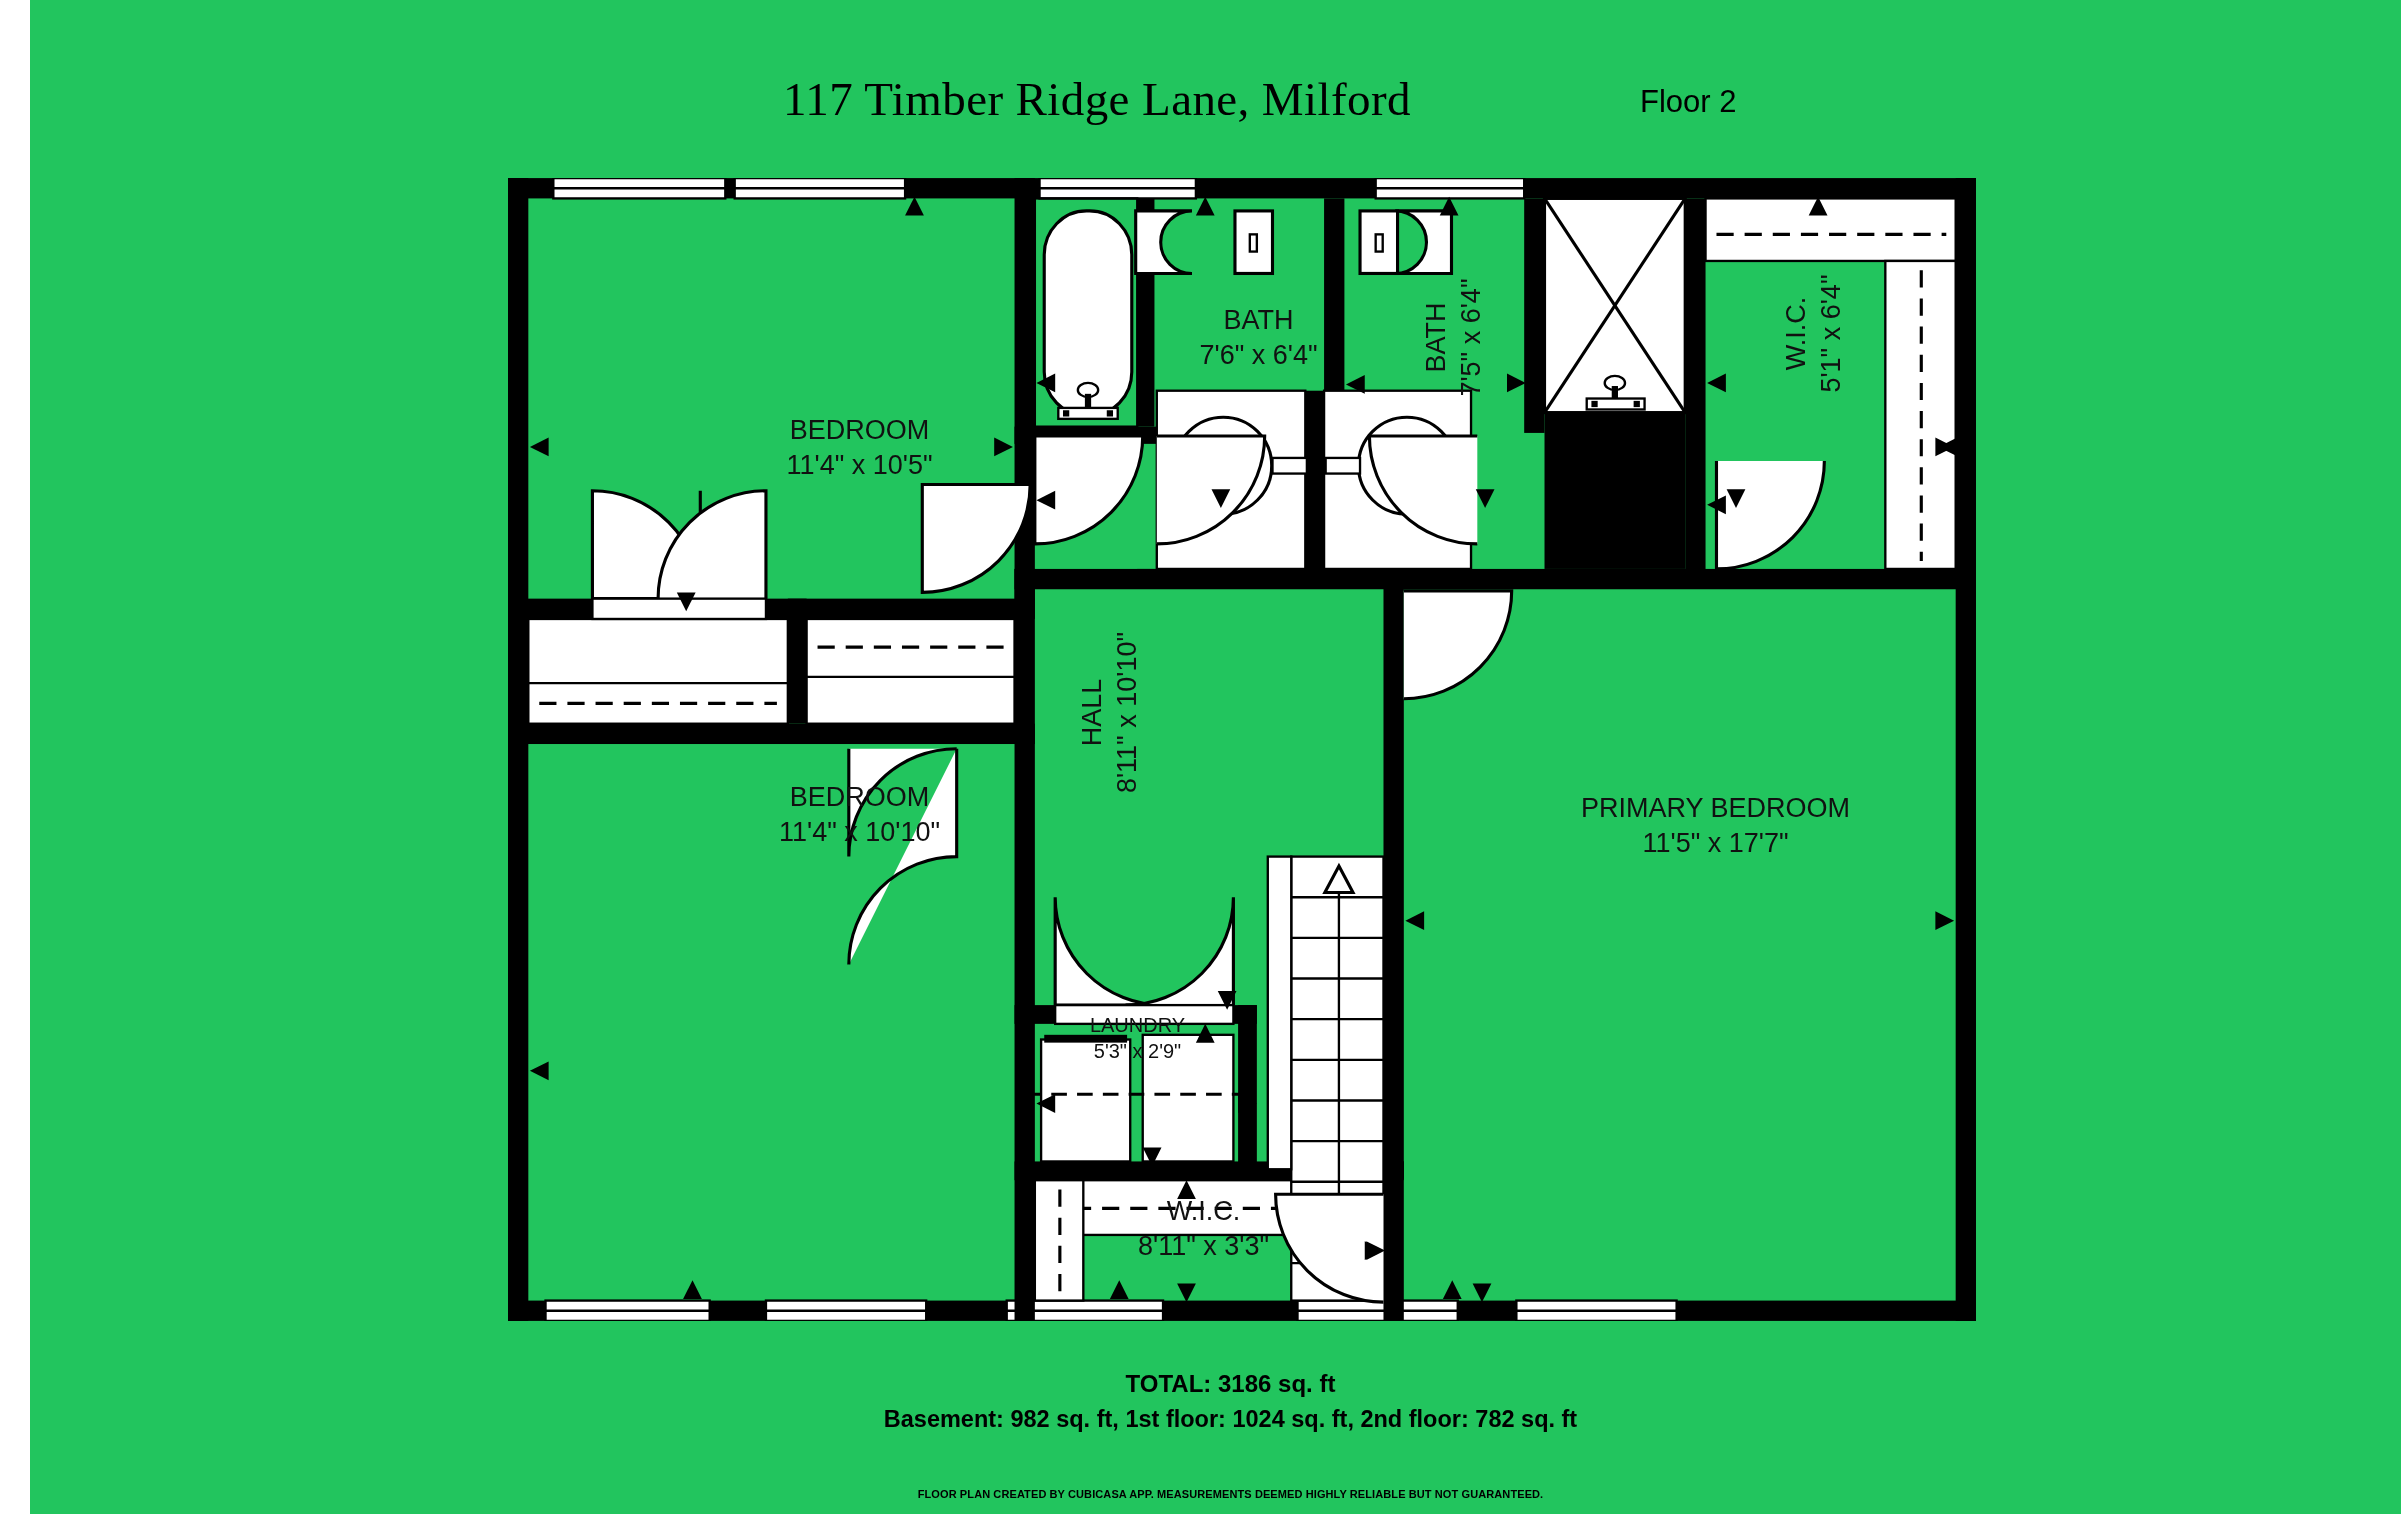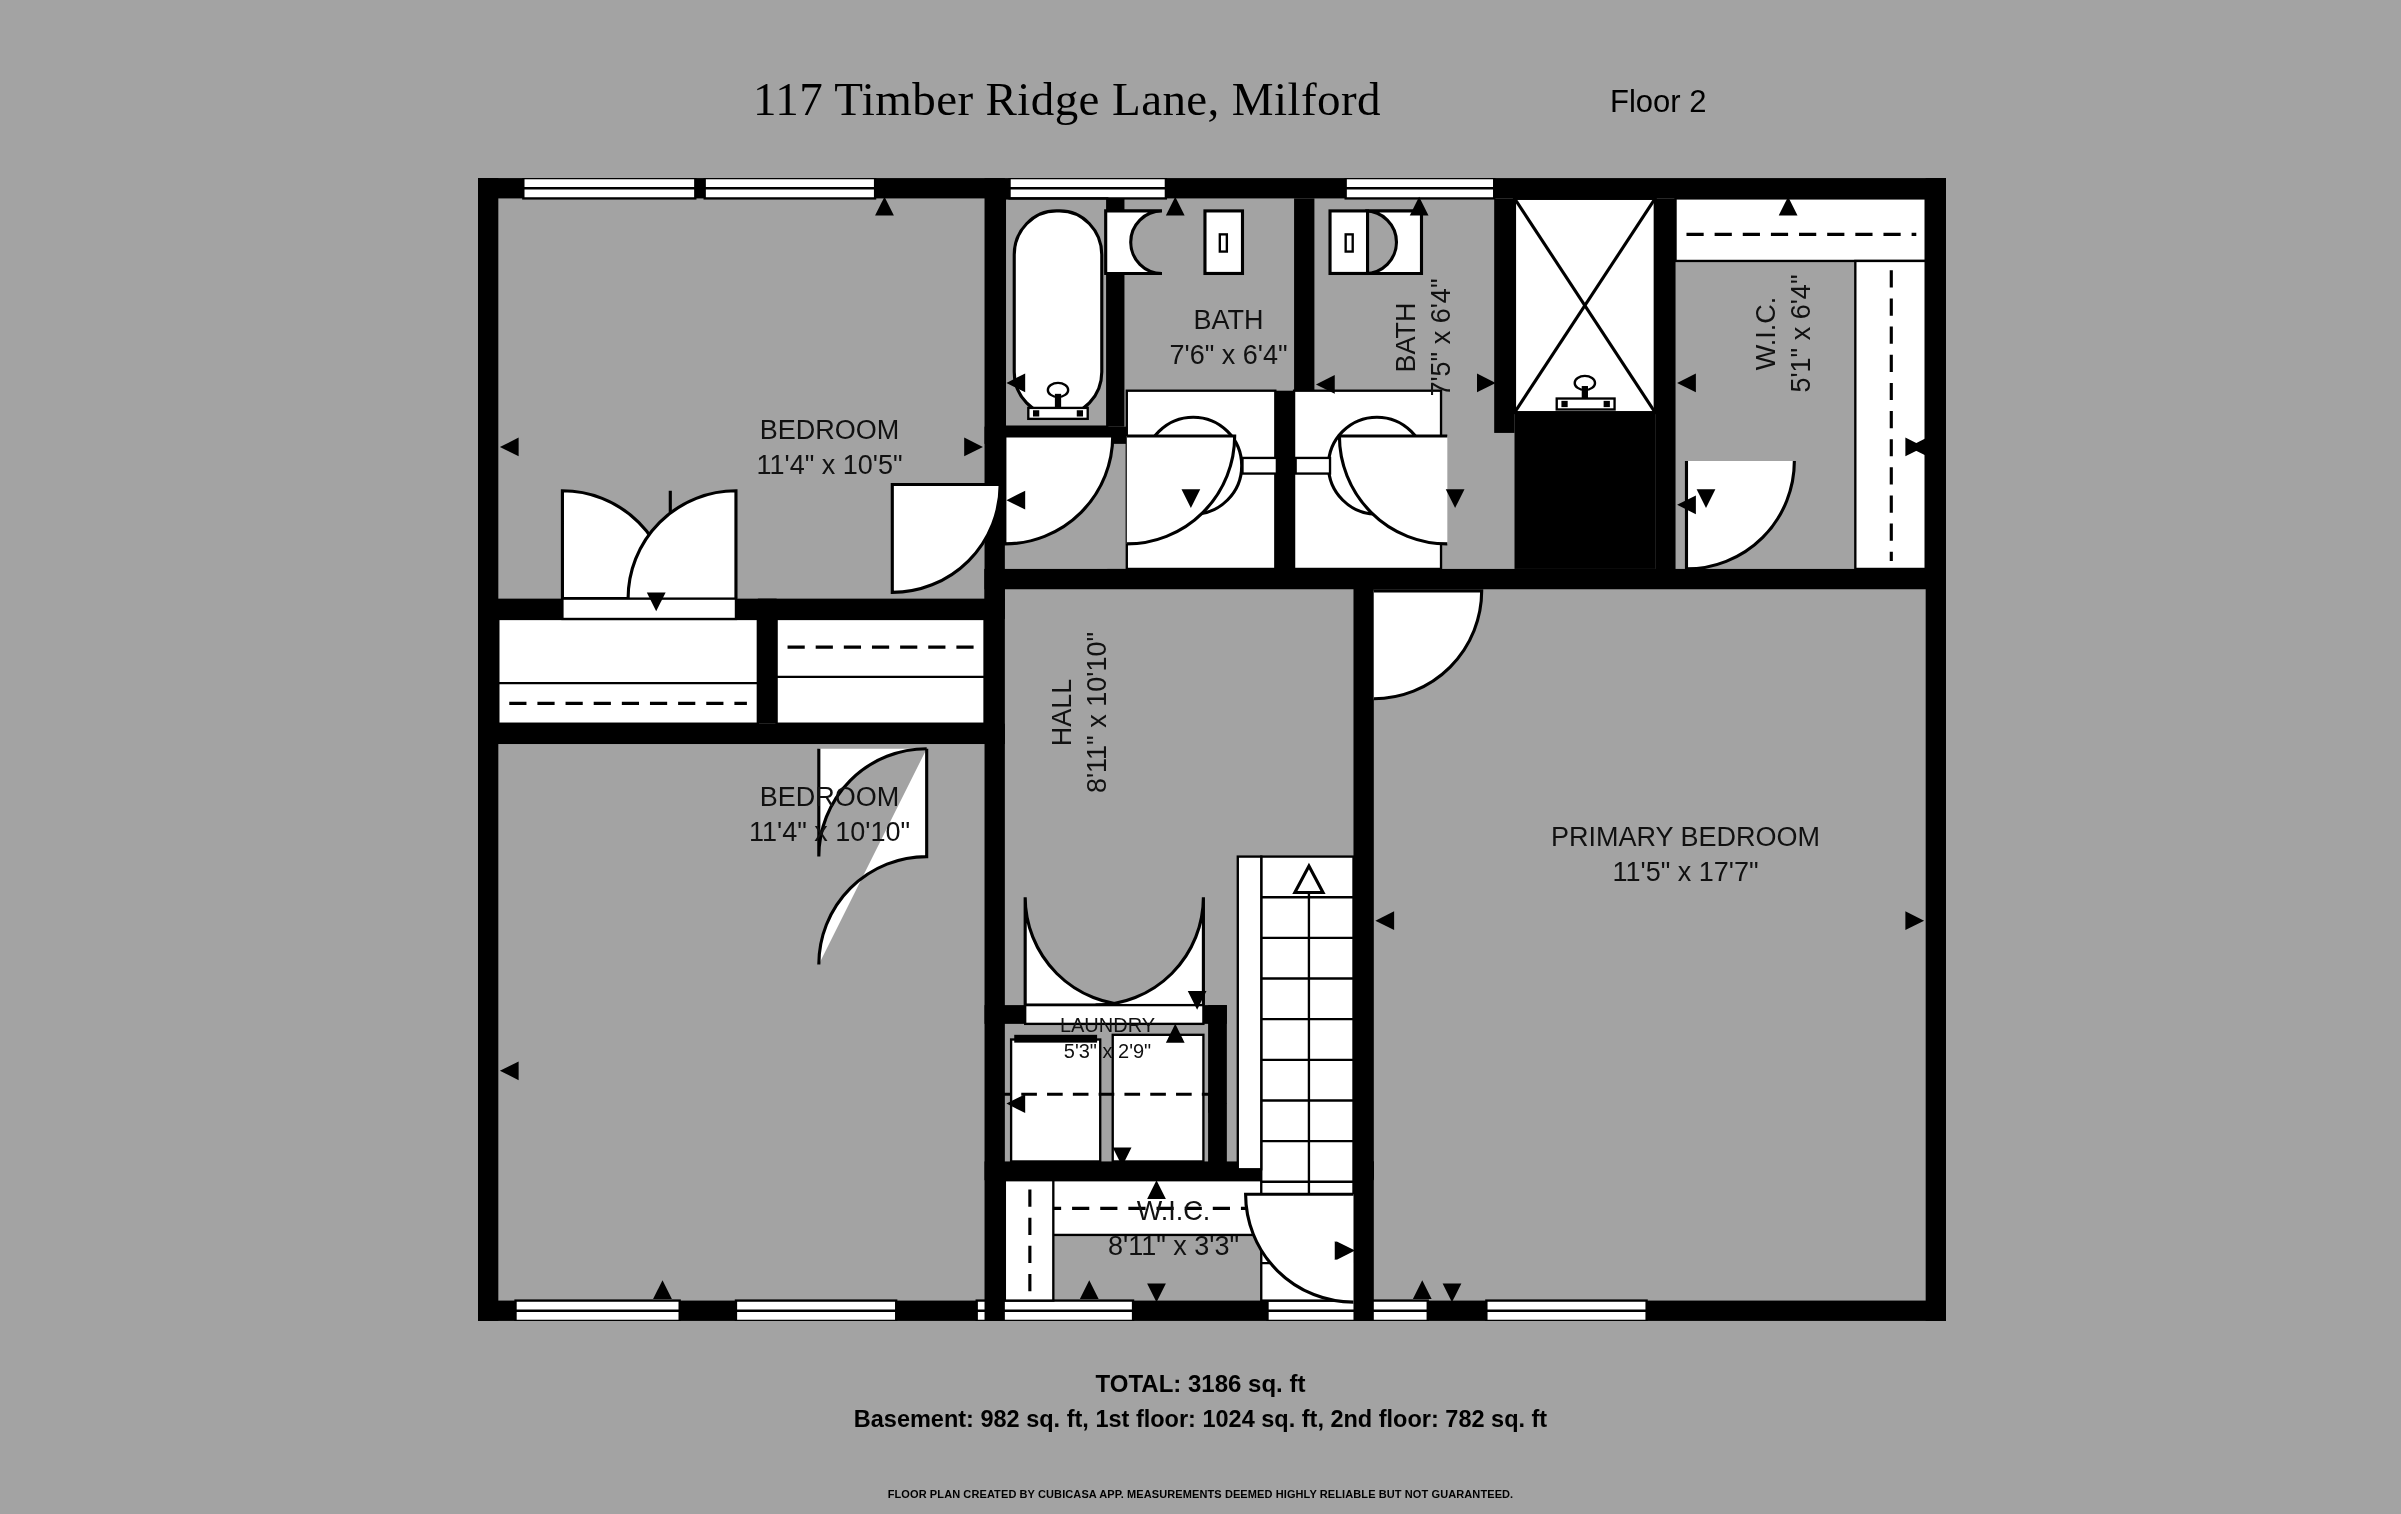--- a/index.html
+++ b/index.html
@@ -4,21 +4,21 @@
 <title>Floor Plan</title>
 <style>
   html,body{margin:0;padding:0;background:#ffffff;}
   body{
     width:2401px;height:1514px;
     font-family:"Liberation Sans",sans-serif;
     color:#000;
     overflow:hidden;
     position:relative;
   }
-  #page{position:absolute;inset:0;background:#a3a3a3;}
+  #page{position:absolute;inset:0;background:#22c55e;margin-left:30px;}
 
   
   .title{
     position:absolute;
     left:0;top:72px;width:2134px;
     text-align:center;
     font-family:"Liberation Serif",serif;
     font-size:47px;
     letter-spacing:0.4px;
     white-space:nowrap;
@@ -411,21 +411,21 @@
     <div class="rlabel rot90" style="left:1196px;top:121px;width:219px;">
       <span class="rn">W.I.C.</span>
       <span class="rd">5'1" x 6'4"</span>
     </div>
 
     <div class="rlabel rot90" style="left:469px;top:500px;width:266px;">
       <span class="rn">HALL</span>
       <span class="rd">8'11" x 10'10"</span>
     </div>
 
-    <div class="rlabel" style="left:1020px;top:642px;width:375px;">
+    <div class="rlabel" style="left:1020px;top:613px;width:375px;">
       <span class="rn">PRIMARY BEDROOM</span>
       <span class="rd">11'5" x 17'7"</span>
     </div>
 
     <div class="rlabel small" style="left:516px;top:835px;width:227px;">
       <span class="rn">LAUNDRY</span>
       <span class="rd">5'3" x 2'9"</span>
     </div>
 
     <div class="rlabel" style="left:539px;top:1016px;width:313px;">

